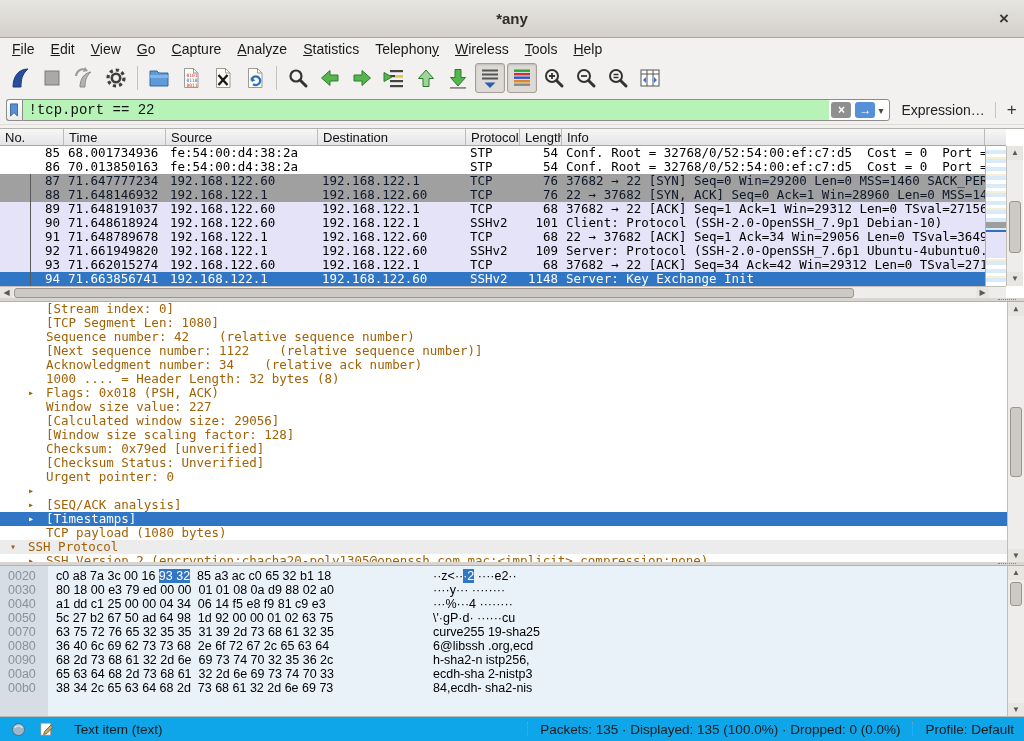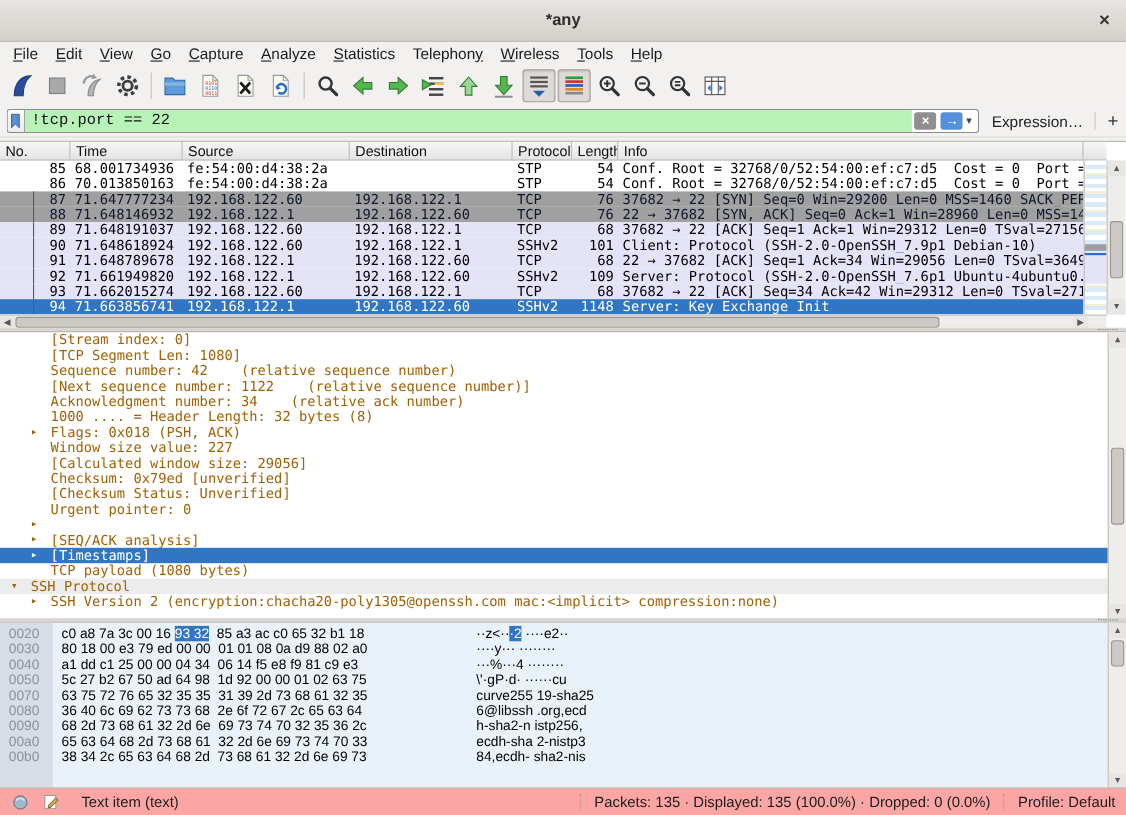--- a/index.html
+++ b/index.html
@@ -107,21 +107,21 @@
     font-family:Liberation Sans, sans-serif; font-size:12.5px; }
   .hexgutter { position:absolute; left:0; top:0; width:48px; height:100%; background:#d6dde5; }
   .hxrow { position:relative; height:14px; line-height:14px; white-space:pre; }
   .hxoff { position:absolute; left:8px; color:#8a919a; }
   .hxdata { position:absolute; left:56px; color:#000; }
   .hxascii { position:absolute; left:433px; color:#000; }
   .hxsel { background:#3076c4; color:#fff; }
 
   
   .statusbar { position:absolute; left:0; top:716px; width:1024px; height:25px;
-    background:#fca5a5; border-top:1px solid #bdb9b4; display:flex; align-items:center; font-size:13.5px; color:#1c1c1c; }
+    background:#0ea5e9; border-top:1px solid #bdb9b4; display:flex; align-items:center; font-size:13.5px; color:#1c1c1c; }
   .sbicon { width:18px; height:18px; margin-left:10px; display:flex; align-items:center; }
   .sbicon svg { width:17px; height:17px; }
   .sb-left-text { margin-left:18px; }
   .sb-spacer { flex:1; }
   .sb-dotsep { width:1px; height:14px; border-left:1px dotted #9a968f; margin:0 12px; }
   .sb-right { margin-right:10px; }
 </style>
 </head>
 <body>
 
@@ -346,20 +346,21 @@
   <div class="details" id="details">
     <div class="drow"><span class="dtx" style="left: 46px;">[Stream index: 0]</span></div>
       <div class="drow"><span class="dtx" style="left: 46px;">[TCP Segment Len: 1080]</span></div>
       <div class="drow"><span class="dtx" style="left: 46px;">Sequence number: 42    (relative sequence number)</span></div>
       <div class="drow"><span class="dtx" style="left: 46px;">[Next sequence number: 1122    (relative sequence number)]</span></div>
       <div class="drow"><span class="dtx" style="left: 46px;">Acknowledgment number: 34    (relative ack number)</span></div>
       <div class="drow"><span class="dtx" style="left: 46px;">1000 .... = Header Length: 32 bytes (8)</span></div>
       <div class="drow"><span class="dxp" style="left: 28px;">▸</span><span class="dtx" style="left: 46px;">Flags: 0x018 (PSH, ACK)</span></div>
       <div class="drow"><span class="dtx" style="left: 46px;">Window size value: 227</span></div>
       <div class="drow"><span class="dtx" style="left: 46px;">[Calculated window size: 29056]</span></div>
+      <div class="drow"><span class="dtx" style="left: 46px;">[Window size scaling factor: 128]</span></div>
       <div class="drow"><span class="dtx" style="left: 46px;">Checksum: 0x79ed [unverified]</span></div>
       <div class="drow"><span class="dtx" style="left: 46px;">[Checksum Status: Unverified]</span></div>
       <div class="drow"><span class="dtx" style="left: 46px;">Urgent pointer: 0</span></div>
       <div class="drow"><span class="dxp" style="left: 28px;">▸</span></div>
       <div class="drow"><span class="dxp" style="left: 28px;">▸</span><span class="dtx" style="left: 46px;">[SEQ/ACK analysis]</span></div>
       <div class="drow sel"><span class="dxp" style="left: 28px;">▸</span><span class="dtx" style="left: 46px;">[Timestamps]</span></div>
       <div class="drow"><span class="dtx" style="left: 46px;">TCP payload (1080 bytes)</span></div>
       <div class="drow shade"><span class="dxp" style="left: 10px;">▾</span><span class="dtx" style="left: 28px;">SSH Protocol</span></div>
       <div class="drow"><span class="dxp" style="left: 28px;">▸</span><span class="dtx" style="left: 46px;">SSH Version 2 (encryption:chacha20-poly1305@openssh.com mac:&lt;implicit&gt; compression:none)</span></div>
       <div class="vsb" style="right:0; top:0; height:261px;">

